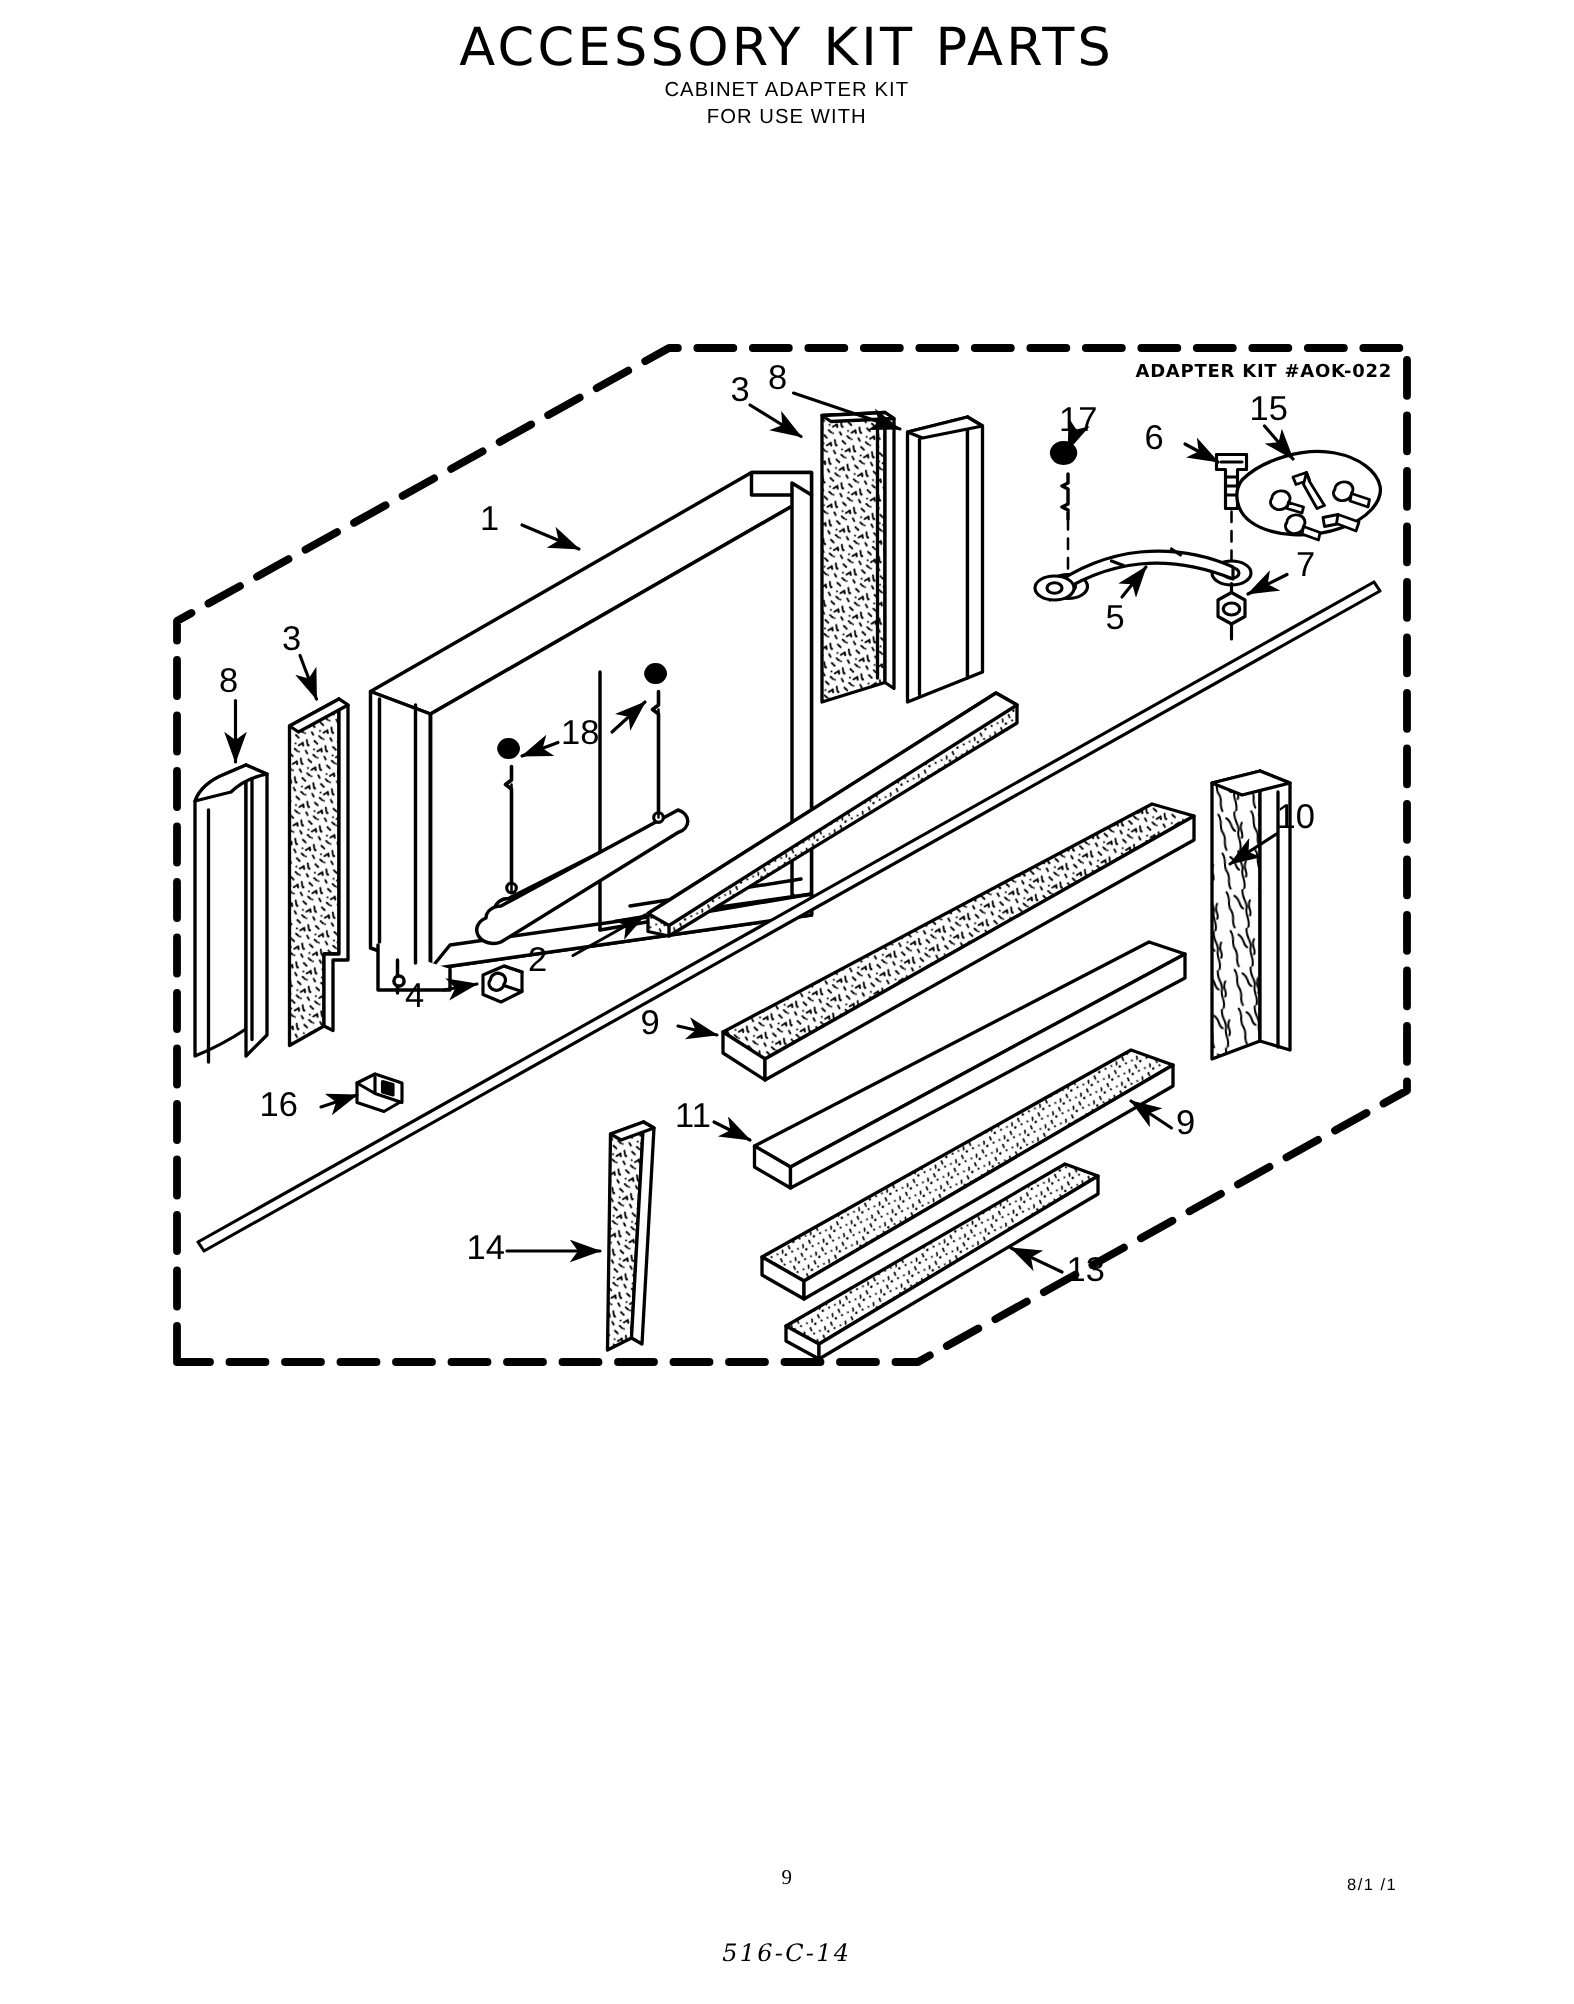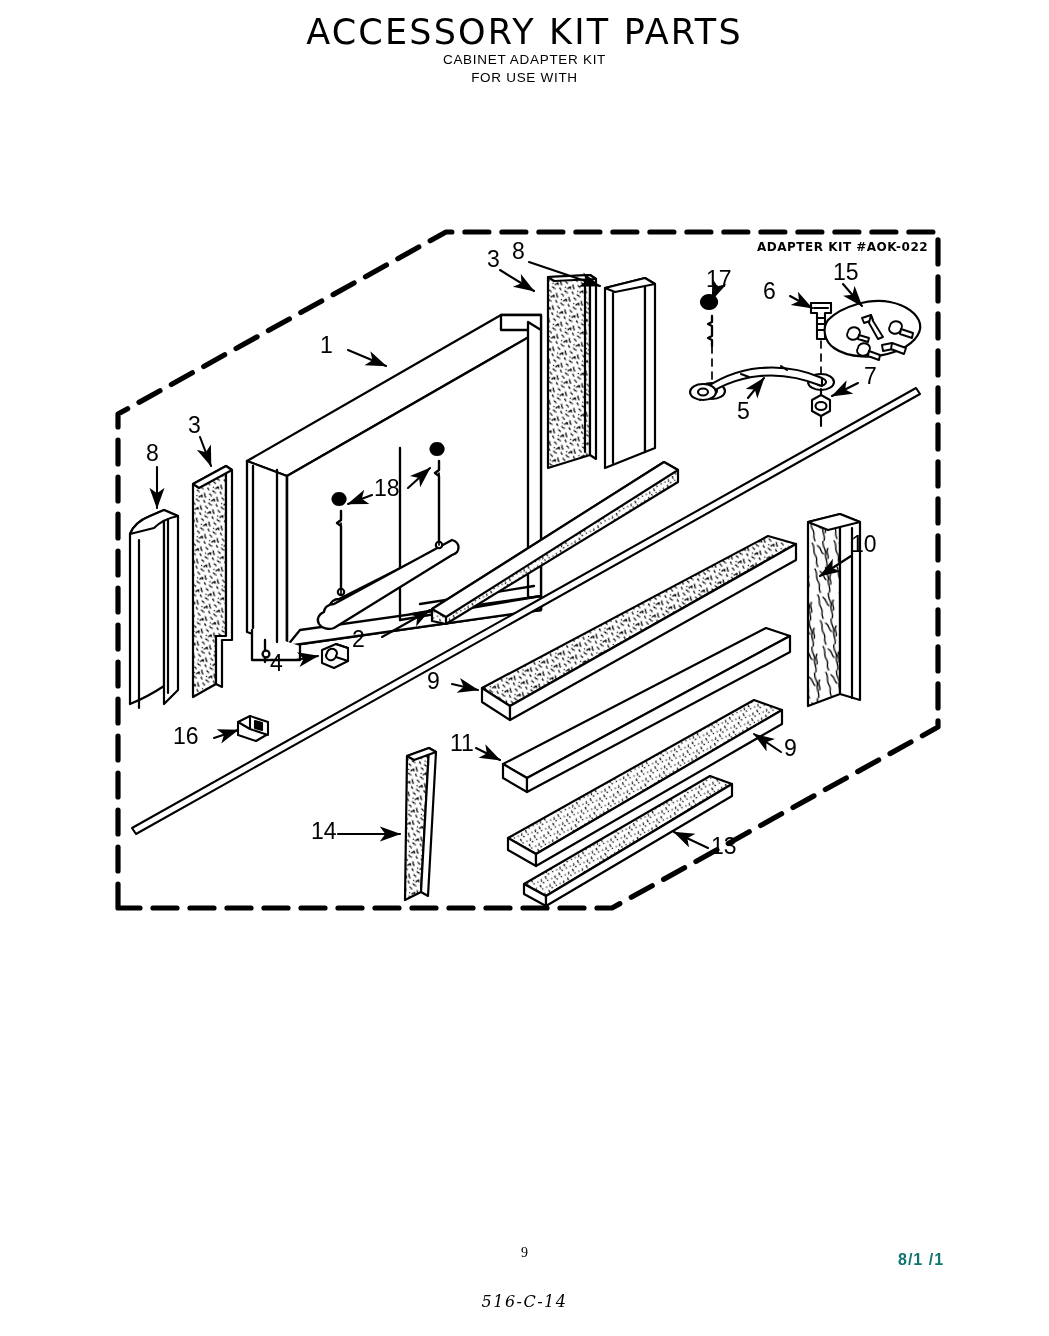--- a/index.html
+++ b/index.html
@@ -117,24 +117,23 @@
     font-family: "DejaVu Serif", serif;
     font-style: italic;
     font-size: 16px;
     letter-spacing: 1.5px;
   }
   .faint-mark {
     position: absolute;
     left: 898px;
     top: 1251px;
     font-family: "Liberation Sans", sans-serif;
-    font-size: 16px;
-    color: #0f766e;
+    font-size: 11px;
+    color: #000000;
     letter-spacing: 1px;
-    font-weight: bold;
   }
 </style>
 </head>
 <body>
 
 <div id="page">
 
   <div class="header">
     <div class="doc-title">ACCESSORY KIT PARTS</div>
     <div class="sub-line">CABINET ADAPTER KIT</div>

